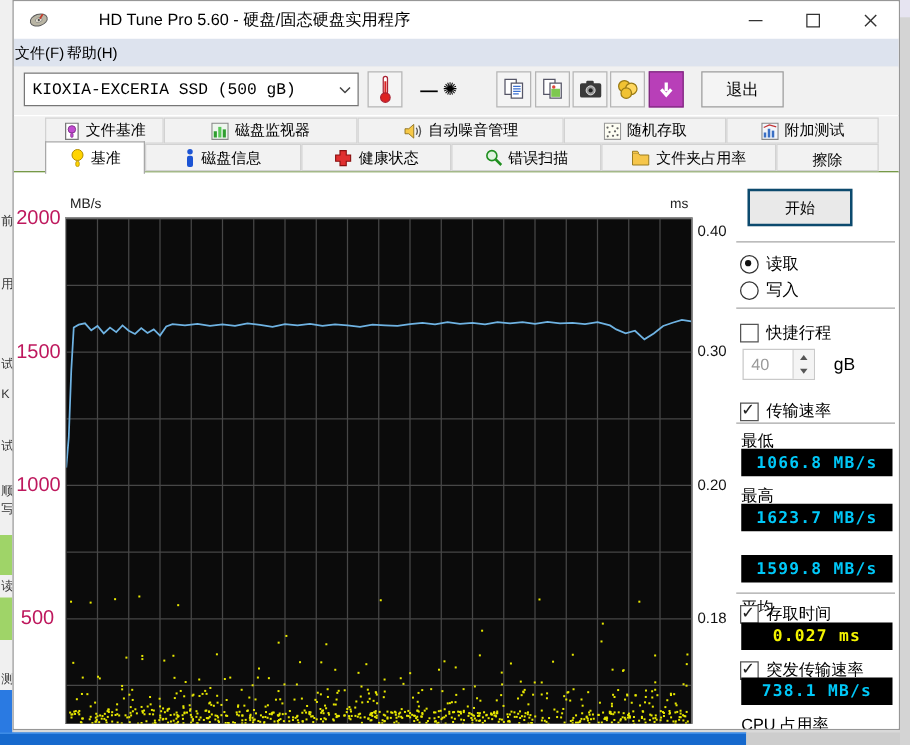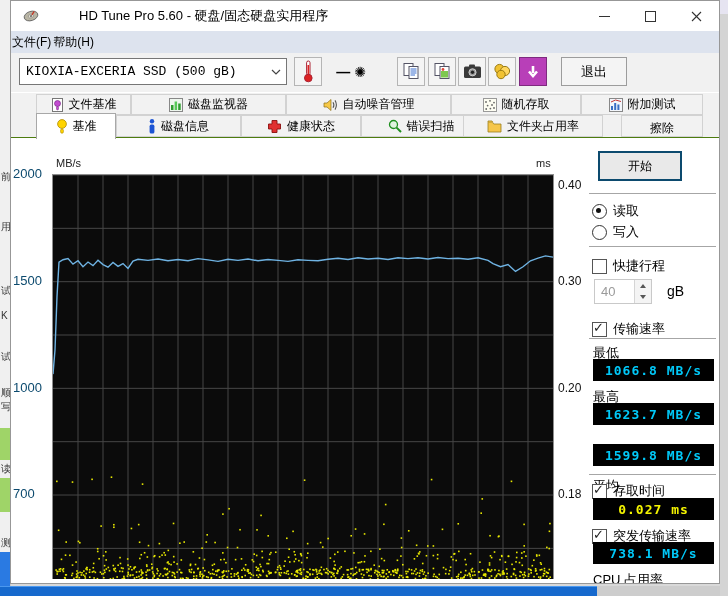--- a/index.html
+++ b/index.html
@@ -36,21 +36,21 @@
   .exit-btn{position:absolute;left:550px;top:4px;width:66px;height:29px;background:#f4f4f4;border:1px solid #9c9c9c;box-sizing:border-box;font-size:13px;display:flex;align-items:center;justify-content:center;}
   
   .tabstrip{position:absolute;left:0;top:92px;width:100%;height:45px;background:#f1f1f1;border-bottom:1px solid #4d7c0f;box-sizing:border-box;}
   .tab{position:absolute;box-sizing:border-box;background:#f2f2f2;border:1px solid #d2d2d2;display:flex;align-items:center;justify-content:center;gap:5px;font-size:12px;white-space:nowrap;overflow:hidden;}
   .tab.row1{top:1px;height:21px;}
   .tab.row2{top:22px;height:22px;}
   .tab.active{top:20px;height:26px;background:#fff;border:1px solid #a8a8a8;border-bottom:none;z-index:3;}
   
   .content{position:absolute;left:0;top:137px;width:100%;height:447px;background:#fff;}
   .axis-label{position:absolute;font-size:11px;color:#222;}
-  .ytick{position:absolute;font-size:13px;color:#0c4a6e;width:34px;text-align:left;}
+  .ytick{position:absolute;font-size:16px;color:#be185d;width:34px;text-align:center;}
   .ytick-r{position:absolute;font-size:12px;color:#111;width:34px;text-align:left;}
   .plot{position:absolute;left:41px;top:36px;width:500px;height:404px;background:#0b0b0b;border:1px solid #8e8e8e;border-bottom:none;box-sizing:content-box;overflow:hidden;}
   
   .start-btn{position:absolute;left:587px;top:13px;width:84px;height:30px;background:#e9e9e9;border:2px solid #0c4a6e;box-sizing:border-box;font-size:12px;display:flex;align-items:center;justify-content:center;}
   .hr{position:absolute;left:578px;width:127px;height:1px;background:#a6a6a6;}
   .ctl-row{position:absolute;left:581px;display:flex;align-items:center;gap:6px;font-size:13px;white-space:nowrap;}
   .radio{width:13px;height:13px;border:1px solid #333;border-radius:50%;background:#fff;position:relative;flex:none;}
   .radio.sel::after{content:"";position:absolute;left:3px;top:3px;width:5px;height:5px;border-radius:50%;background:#111;}
   .cb{width:13px;height:13px;border:1px solid #555;background:#fff;position:relative;flex:none;}
   .cb.checked::after{content:"✓";position:absolute;left:0;top:-3px;font-size:13px;font-weight:bold;color:#222;}
@@ -263,21 +263,21 @@
           </svg>
         <span>健康状态</span>
       </div>
       <div class="tab row2" style="left:350px;width:120px;">
         <svg width="14" height="14" viewBox="0 0 14 14">
             <circle cx="5.5" cy="5.5" r="4" fill="#dff3df" stroke="#1f8f1f" stroke-width="1.3"></circle>
             <line x1="8.6" y1="8.6" x2="13" y2="13" stroke="#1f8f1f" stroke-width="2"></line>
           </svg>
         <span>错误扫描</span>
       </div>
-      <div class="tab row2" style="left:452px;width:140px;">
+      <div class="tab row2" style="left:470px;width:140px;">
         <svg width="15" height="13" viewBox="0 0 15 13">
             <path d="M1 2.5 h4.5 l1.3 1.5 H14 V12 H1 z" fill="#f6c64a" stroke="#9a7d20" stroke-width="0.8"></path>
             <path d="M1 2.5 V1 h4 l1 1.5" fill="#f6c64a" stroke="#9a7d20" stroke-width="0.8"></path>
           </svg>
         <span>文件夹占用率</span>
       </div>
       <div class="tab row2" style="left:610px;width:82px;flex-direction:column;">
         <svg width="12" height="14" viewBox="0 0 12 14">
             <rect x="4.5" y="0.6" width="3" height="1.5" fill="#cfcfcf" stroke="#666" stroke-width="0.5"></rect>
             <rect x="1" y="2" width="10" height="1.6" fill="#cfcfcf" stroke="#666" stroke-width="0.5"></rect>
@@ -290,21 +290,21 @@
       </div>
     </div>
 
     <div class="content">
       <span class="axis-label" style="left:45px;top:19px;">MB/s</span>
       <span class="axis-label" style="left:525px;top:19px;">ms</span>
 
       <span class="ytick" style="left:2px;top:28px;">2000</span>
       <span class="ytick" style="left:2px;top:135px;">1500</span>
       <span class="ytick" style="left:2px;top:242px;">1000</span>
-      <span class="ytick" style="left:2px;top:348px;">700</span>
+      <span class="ytick" style="left:2px;top:348px;">500</span>
 
       <span class="ytick-r" style="left:547px;top:40px;">0.40</span>
       <span class="ytick-r" style="left:547px;top:136px;">0.30</span>
       <span class="ytick-r" style="left:547px;top:243px;">0.20</span>
       <span class="ytick-r" style="left:547px;top:349px;">0.18</span>
 
       <div class="plot">
         <svg width="500" height="404" viewBox="0 0 500 404">
             <line x1="0" y1="0" x2="500" y2="0" stroke="#474747" stroke-width="1"></line>
             <line x1="0" y1="53.3375" x2="500" y2="53.3375" stroke="#474747" stroke-width="1"></line>

